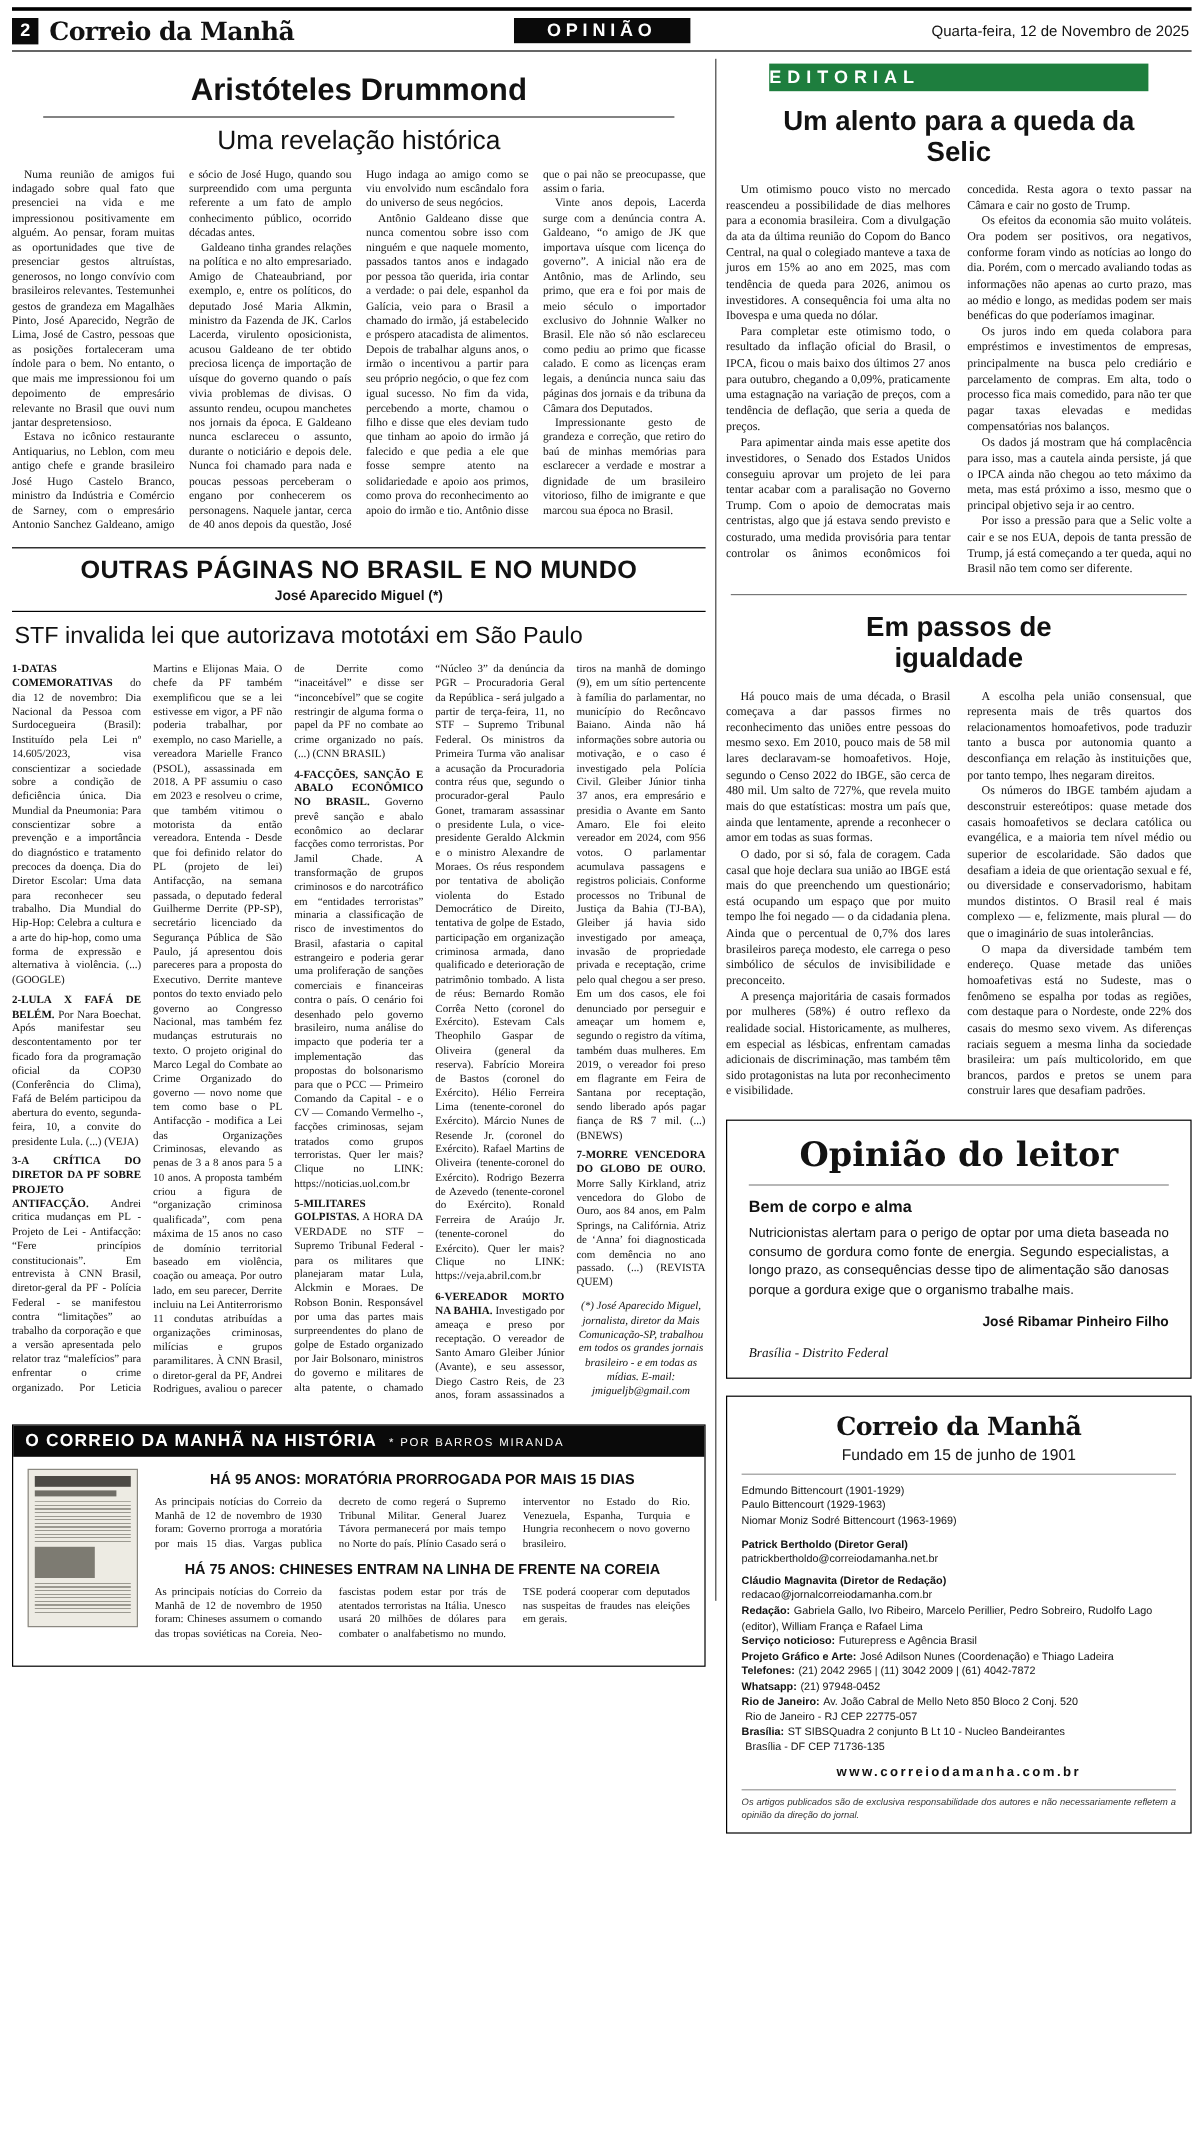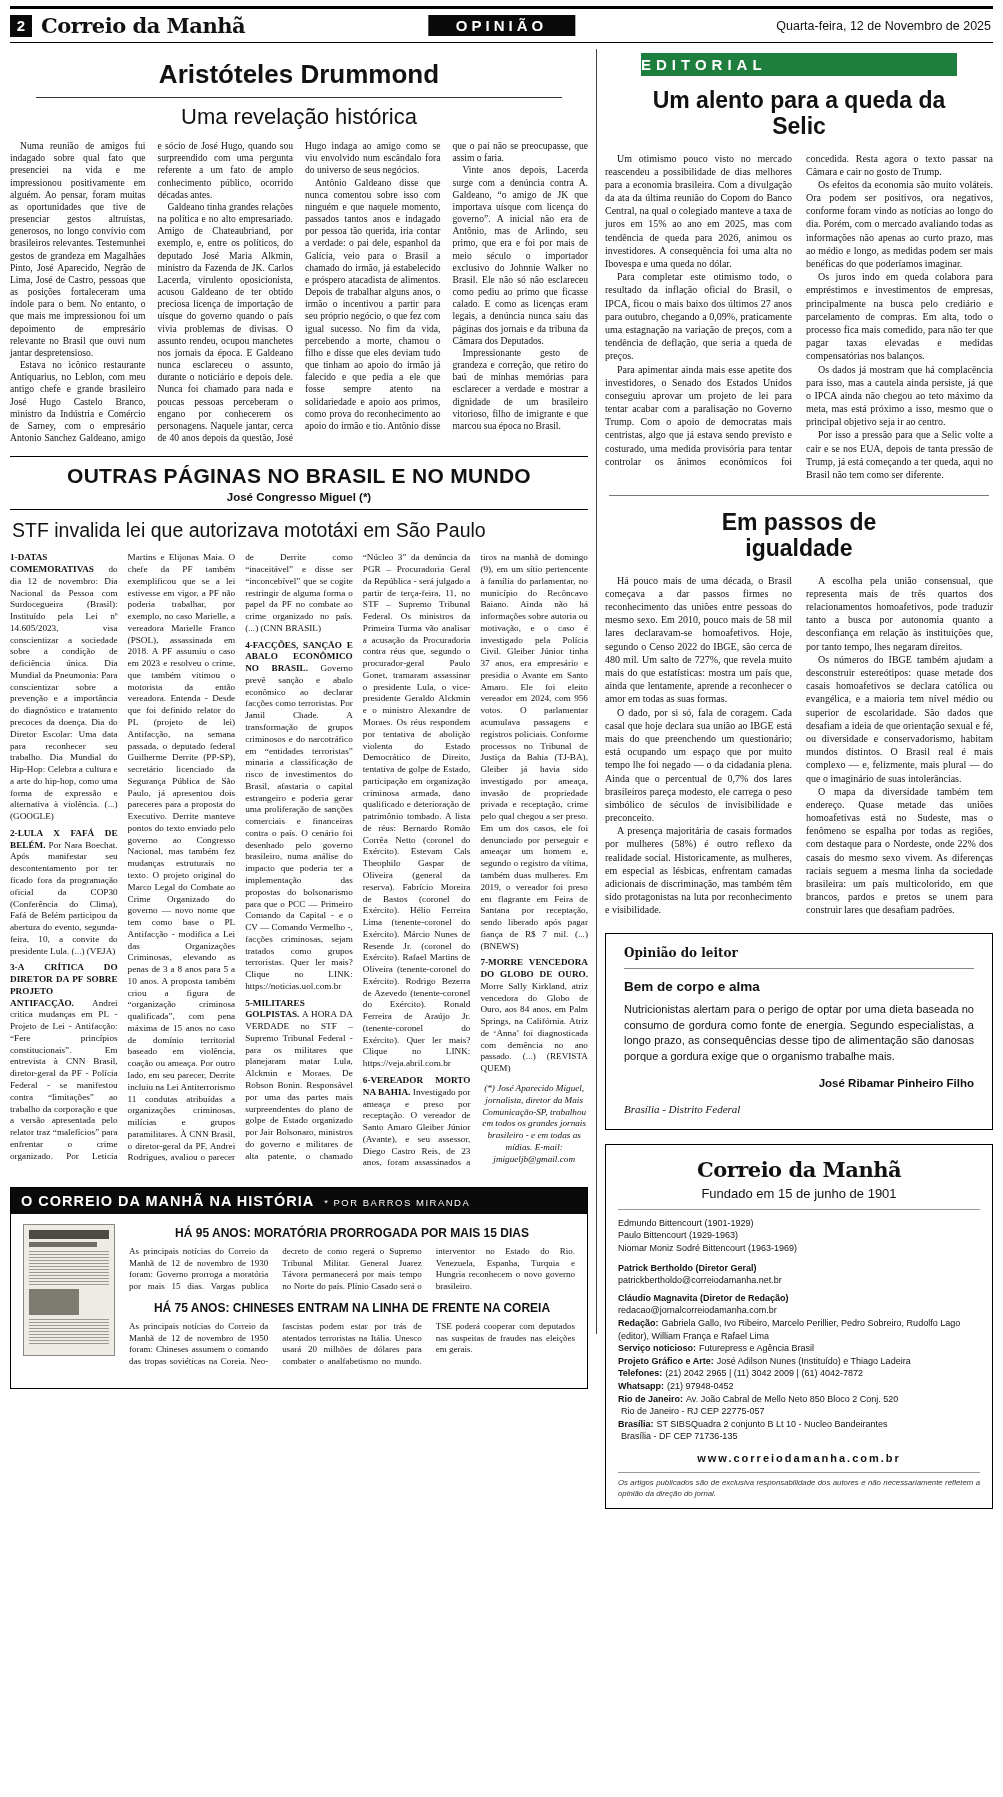--- a/index.html
+++ b/index.html
@@ -45,21 +45,21 @@
   .editorial-flag{background:#1e7e3e;color:#fff;font-family:"Liberation Sans",sans-serif;font-weight:bold;
                   letter-spacing:5px;font-size:15px;padding:3px 0;margin:6px 36px 12px;}
   .editorial-title{margin:0 auto 12px;text-align:center;font-family:"Liberation Sans",sans-serif;font-weight:bold;font-size:23px;line-height:1.12;max-width:300px;}
   .article-2col{column-count:2;column-gap:14px;font-size:10px;line-height:1.32;text-align:justify;hyphens:auto;-webkit-hyphens:auto;}
   .article-2col p{margin:0;text-indent:12px;}
   .right-rule{border-bottom:1px solid #777;margin:14px 4px;}
   .igualdade-title{margin:4px auto 12px;text-align:center;font-family:"Liberation Sans",sans-serif;font-weight:bold;font-size:23px;line-height:1.12;max-width:200px;}
 
   
   .leitor-box{border:1px solid #000;margin-top:16px;padding:12px 18px 14px;}
-  .leitor-title{margin:0;font-family:"DejaVu Serif",serif;font-weight:bold;font-size:12px;}
+  .leitor-title{margin:0;text-align:center;font-family:"DejaVu Serif",serif;font-weight:bold;font-size:28px;}
   .leitor-rule{border-bottom:1px solid #888;margin:8px 0 10px;}
   .letter-title{margin:0 0 8px;font-family:"Liberation Sans",sans-serif;font-weight:bold;font-size:13.5px;}
   .letter-body{margin:0 0 12px;font-family:"Liberation Sans",sans-serif;font-size:11px;line-height:1.45;text-align:justify;}
   .letter-sig{text-align:right;font-family:"Liberation Sans",sans-serif;font-weight:bold;font-size:11.5px;}
   .letter-loc{text-align:left;font-style:italic;font-size:11px;margin-top:14px;}
 
   
   .masthead-box{border:1px solid #000;margin-top:14px;padding:10px 12px 8px;font-family:"Liberation Sans",sans-serif;font-size:9px;line-height:1.4;}
   .mb-logo{text-align:center;font-family:"DejaVu Serif",serif;font-weight:bold;font-size:21px;letter-spacing:-0.5px;}
   .mb-founded{text-align:center;font-size:13px;border-bottom:1px solid #999;padding-bottom:6px;margin-bottom:7px;}
@@ -114,21 +114,21 @@
         <p>Numa reunião de amigos fui indagado sobre qual fato que presenciei na vida e me impressionou positivamente em alguém. Ao pensar, foram muitas as oportunidades que tive de presenciar gestos altruístas, generosos, no longo convívio com brasileiros relevantes. Testemunhei gestos de grandeza em Magalhães Pinto, José Aparecido, Negrão de Lima, José de Castro, pessoas que as posições fortaleceram uma índole para o bem. No entanto, o que mais me impressionou foi um depoimento de empresário relevante no Brasil que ouvi num jantar despretensioso.</p>
         <p>Estava no icônico restaurante Antiquarius, no Leblon, com meu antigo chefe e grande brasileiro José Hugo Castelo Branco, ministro da Indústria e Comércio de Sarney, com o empresário Antonio Sanchez Galdeano, amigo e sócio de José Hugo, quando sou surpreendido com uma pergunta referente a um fato de amplo conhecimento público, ocorrido décadas antes.</p>
         <p>Galdeano tinha grandes relações na política e no alto empresariado. Amigo de Chateaubriand, por exemplo, e, entre os políticos, do deputado José Maria Alkmin, ministro da Fazenda de JK. Carlos Lacerda, virulento oposicionista, acusou Galdeano de ter obtido preciosa licença de importação de uísque do governo quando o país vivia problemas de divisas. O assunto rendeu, ocupou manchetes nos jornais da época. E Galdeano nunca esclareceu o assunto, durante o noticiário e depois dele. Nunca foi chamado para nada e poucas pessoas perceberam o engano por conhecerem os personagens. Naquele jantar, cerca de 40 anos depois da questão, José Hugo indaga ao amigo como se viu envolvido num escândalo fora do universo de seus negócios.</p>
         <p>Antônio Galdeano disse que nunca comentou sobre isso com ninguém e que naquele momento, passados tantos anos e indagado por pessoa tão querida, iria contar a verdade: o pai dele, espanhol da Galícia, veio para o Brasil a chamado do irmão, já estabelecido e próspero atacadista de alimentos. Depois de trabalhar alguns anos, o irmão o incentivou a partir para seu próprio negócio, o que fez com igual sucesso. No fim da vida, percebendo a morte, chamou o filho e disse que eles deviam tudo que tinham ao apoio do irmão já falecido e que pedia a ele que fosse sempre atento na solidariedade e apoio aos primos, como prova do reconhecimento ao apoio do irmão e tio. Antônio disse que o pai não se preocupasse, que assim o faria.</p>
         <p>Vinte anos depois, Lacerda surge com a denúncia contra A. Galdeano, “o amigo de JK que importava uísque com licença do governo”. A inicial não era de Antônio, mas de Arlindo, seu primo, que era e foi por mais de meio século o importador exclusivo do Johnnie Walker no Brasil. Ele não só não esclareceu como pediu ao primo que ficasse calado. E como as licenças eram legais, a denúncia nunca saiu das páginas dos jornais e da tribuna da Câmara dos Deputados.</p>
         <p>Impressionante gesto de grandeza e correção, que retiro do baú de minhas memórias para esclarecer a verdade e mostrar a dignidade de um brasileiro vitorioso, filho de imigrante e que marcou sua época no Brasil.</p>
       </div>
 
       <section class="outras">
         <div class="outras-title">OUTRAS PÁGINAS NO BRASIL E NO MUNDO</div>
-        <div class="outras-byline">José Congresso Miguel (*)</div>
+        <div class="outras-byline">José Aparecido Miguel (*)</div>
         <div class="outras-rule"></div>
         <h3 class="outras-headline">STF invalida lei que autorizava mototáxi em São Paulo</h3>
 
         <div class="article-5col" lang="pt">
           <p class="outras-item"><span class="item-lead">1-DATAS COMEMORATIVAS</span><span> do dia 12 de novembro: Dia Nacional da Pessoa com Surdocegueira (Brasil): Instituído pela Lei nº 14.605/2023, visa conscientizar a sociedade sobre a condição de deficiência única. Dia Mundial da Pneumonia: Para conscientizar sobre a prevenção e a importância do diagnóstico e tratamento precoces da doença. Dia do Diretor Escolar: Uma data para reconhecer seu trabalho. Dia Mundial do Hip-Hop: Celebra a cultura e a arte do hip-hop, como uma forma de expressão e alternativa à violência. (...) (GOOGLE)</span></p>
           <p class="outras-item"><span class="item-lead">2-LULA X FAFÁ DE BELÉM.</span><span> Por Nara Boechat. Após manifestar seu descontentamento por ter ficado fora da programação oficial da COP30 (Conferência do Clima), Fafá de Belém participou da abertura do evento, segunda-feira, 10, a convite do presidente Lula. (...) (VEJA)</span></p>
           <p class="outras-item"><span class="item-lead">3-A CRÍTICA DO DIRETOR DA PF SOBRE PROJETO ANTIFACÇÃO.</span><span> Andrei critica mudanças em PL - Projeto de Lei - Antifacção: “Fere princípios constitucionais”. Em entrevista à CNN Brasil, diretor-geral da PF - Polícia Federal - se manifestou contra “limitações” ao trabalho da corporação e que a versão apresentada pelo relator traz “malefícios” para enfrentar o crime organizado. Por Leticia Martins e Elijonas Maia. O chefe da PF também exemplificou que se a lei estivesse em vigor, a PF não poderia trabalhar, por exemplo, no caso Marielle, a vereadora Marielle Franco (PSOL), assassinada em 2018. A PF assumiu o caso em 2023 e resolveu o crime, que também vitimou o motorista da então vereadora. Entenda - Desde que foi definido relator do PL (projeto de lei) Antifacção, na semana passada, o deputado federal Guilherme Derrite (PP-SP), secretário licenciado da Segurança Pública de São Paulo, já apresentou dois pareceres para a proposta do Executivo. Derrite manteve pontos do texto enviado pelo governo ao Congresso Nacional, mas também fez mudanças estruturais no texto. O projeto original do Marco Legal do Combate ao Crime Organizado do governo — novo nome que tem como base o PL Antifacção - modifica a Lei das Organizações Criminosas, elevando as penas de 3 a 8 anos para 5 a 10 anos. A proposta também criou a figura de “organização criminosa qualificada”, com pena máxima de 15 anos no caso de domínio territorial baseado em violência, coação ou ameaça. Por outro lado, em seu parecer, Derrite incluiu na Lei Antiterrorismo 11 condutas atribuídas a organizações criminosas, milícias e grupos paramilitares. À CNN Brasil, o diretor-geral da PF, Andrei Rodrigues, avaliou o parecer de Derrite como “inaceitável” e disse ser “inconcebível” que se cogite restringir de alguma forma o papel da PF no combate ao crime organizado no país. (...) (CNN BRASIL)</span></p>
           <p class="outras-item"><span class="item-lead">4-FACÇÕES, SANÇÃO E ABALO ECONÔMICO NO BRASIL.</span><span> Governo prevê sanção e abalo econômico ao declarar facções como terroristas. Por Jamil Chade. A transformação de grupos criminosos e do narcotráfico em “entidades terroristas” minaria a classificação de risco de investimentos do Brasil, afastaria o capital estrangeiro e poderia gerar uma proliferação de sanções comerciais e financeiras contra o país. O cenário foi desenhado pelo governo brasileiro, numa análise do impacto que poderia ter a implementação das propostas do bolsonarismo para que o PCC — Primeiro Comando da Capital - e o CV — Comando Vermelho -, facções criminosas, sejam tratados como grupos terroristas. Quer ler mais? Clique no LINK: https://noticias.uol.com.br</span></p>
           <p class="outras-item"><span class="item-lead">5-MILITARES GOLPISTAS.</span><span> A HORA DA VERDADE no STF – Supremo Tribunal Federal - para os militares que planejaram matar Lula, Alckmin e Moraes. De Robson Bonin. Responsável por uma das partes mais surpreendentes do plano de golpe de Estado organizado por Jair Bolsonaro, ministros do governo e militares de alta patente, o chamado “Núcleo 3” da denúncia da PGR – Procuradoria Geral da República - será julgado a partir de terça-feira, 11, no STF – Supremo Tribunal Federal. Os ministros da Primeira Turma vão analisar a acusação da Procuradoria contra réus que, segundo o procurador-geral Paulo Gonet, tramaram assassinar o presidente Lula, o vice-presidente Geraldo Alckmin e o ministro Alexandre de Moraes. Os réus respondem por tentativa de abolição violenta do Estado Democrático de Direito, tentativa de golpe de Estado, participação em organização criminosa armada, dano qualificado e deterioração de patrimônio tombado. A lista de réus: Bernardo Romão Corrêa Netto (coronel do Exército). Estevam Cals Theophilo Gaspar de Oliveira (general da reserva). Fabrício Moreira de Bastos (coronel do Exército). Hélio Ferreira Lima (tenente-coronel do Exército). Márcio Nunes de Resende Jr. (coronel do Exército). Rafael Martins de Oliveira (tenente-coronel do Exército). Rodrigo Bezerra de Azevedo (tenente-coronel do Exército). Ronald Ferreira de Araújo Jr. (tenente-coronel do Exército). Quer ler mais? Clique no LINK: https://veja.abril.com.br</span></p>
           <p class="outras-item"><span class="item-lead">6-VEREADOR MORTO NA BAHIA.</span><span> Investigado por ameaça e preso por receptação. O vereador de Santo Amaro Gleiber Júnior (Avante), e seu assessor, Diego Castro Reis, de 23 anos, foram assassinados a tiros na manhã de domingo (9), em um sítio pertencente à família do parlamentar, no município do Recôncavo Baiano. Ainda não há informações sobre autoria ou motivação, e o caso é investigado pela Polícia Civil. Gleiber Júnior tinha 37 anos, era empresário e presidia o Avante em Santo Amaro. Ele foi eleito vereador em 2024, com 956 votos. O parlamentar acumulava passagens e registros policiais. Conforme processos no Tribunal de Justiça da Bahia (TJ-BA), Gleiber já havia sido investigado por ameaça, invasão de propriedade privada e receptação, crime pelo qual chegou a ser preso. Em um dos casos, ele foi denunciado por perseguir e ameaçar um homem e, segundo o registro da vítima, também duas mulheres. Em 2019, o vereador foi preso em flagrante em Feira de Santana por receptação, sendo liberado após pagar fiança de R$ 7 mil. (...) (BNEWS)</span></p>
@@ -208,21 +208,21 @@
           <div class="mb-line">Edmundo Bittencourt (1901-1929)</div>
           <div class="mb-line">Paulo Bittencourt (1929-1963)</div>
           <div class="mb-line">Niomar Moniz Sodré Bittencourt (1963-1969)</div>
         </div>
         <div class="mb-line bold">Patrick Bertholdo (Diretor Geral)</div>
         <div class="mb-line mb-email">patrickbertholdo@correiodamanha.net.br</div>
         <div class="mb-line bold">Cláudio Magnavita (Diretor de Redação)</div>
         <div class="mb-line mb-email">redacao@jornalcorreiodamanha.com.br</div>
         <div class="mb-line"><span class="mb-label">Redação:</span><span>Gabriela Gallo, Ivo Ribeiro, Marcelo Perillier, Pedro Sobreiro, Rudolfo Lago (editor), William França e Rafael Lima</span></div>
         <div class="mb-line"><span class="mb-label">Serviço noticioso:</span><span>Futurepress e Agência Brasil</span></div>
-        <div class="mb-line"><span class="mb-label">Projeto Gráfico e Arte:</span><span>José Adilson Nunes (Instituído) e Thiago Ladeira</span></div>
+        <div class="mb-line"><span class="mb-label">Projeto Gráfico e Arte:</span><span>José Adilson Nunes (Coordenação) e Thiago Ladeira</span></div>
         <div class="mb-line"><span class="mb-label">Telefones:</span><span>(21) 2042 2965 | (11) 3042 2009 | (61) 4042-7872</span></div>
         <div class="mb-line"><span class="mb-label">Whatsapp:</span><span>(21) 97948-0452</span></div>
         <div class="mb-line"><span class="mb-label">Rio de Janeiro:</span><span>Av. João Cabral de Mello Neto 850 Bloco 2 Conj. 520</span></div>
         <div class="mb-line"><span class="mb-label"></span><span>Rio de Janeiro - RJ CEP 22775-057</span></div>
         <div class="mb-line"><span class="mb-label">Brasília:</span><span>ST SIBSQuadra 2 conjunto B Lt 10 - Nucleo Bandeirantes</span></div>
         <div class="mb-line"><span class="mb-label"></span><span>Brasília - DF CEP 71736-135</span></div>
         <div class="mb-website">www.correiodamanha.com.br</div>
         <div class="mb-disclaimer">Os artigos publicados são de exclusiva responsabilidade dos autores e não necessariamente refletem a opinião da direção do jornal.</div>
       </section>
 

